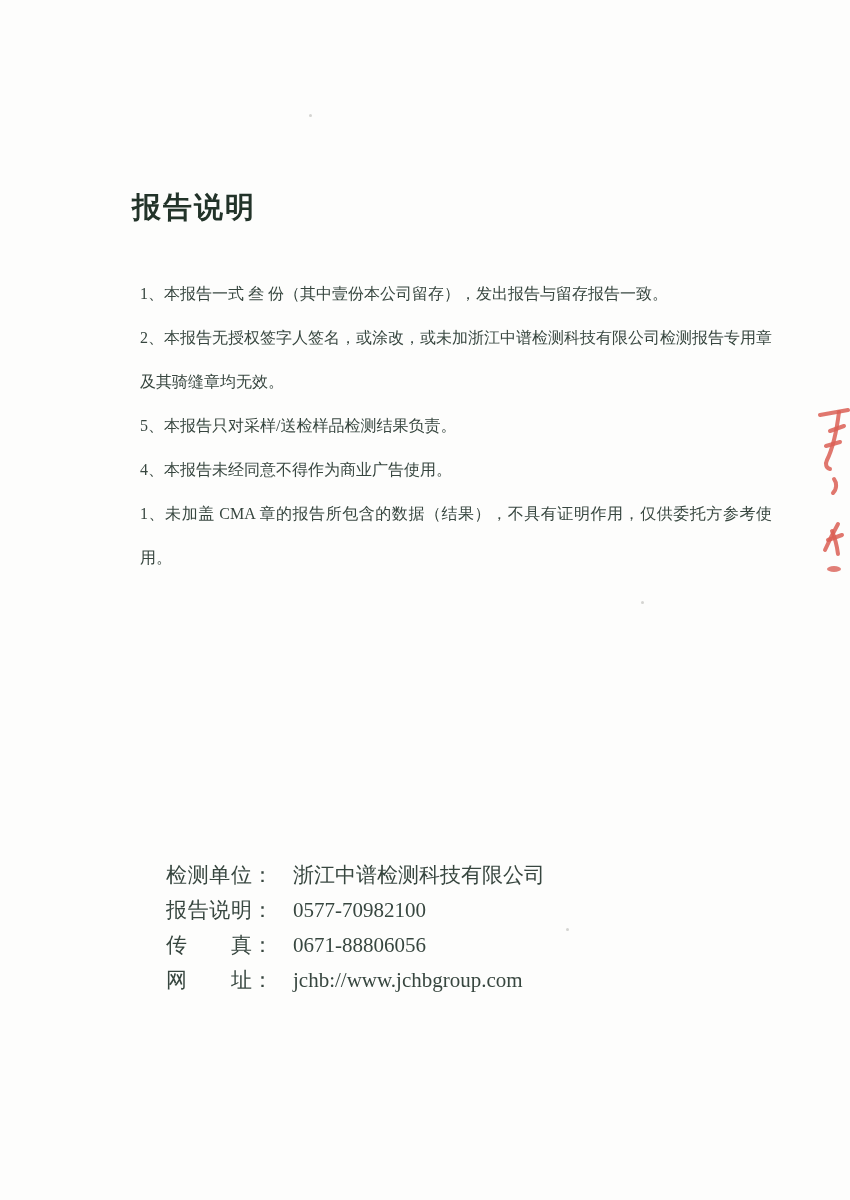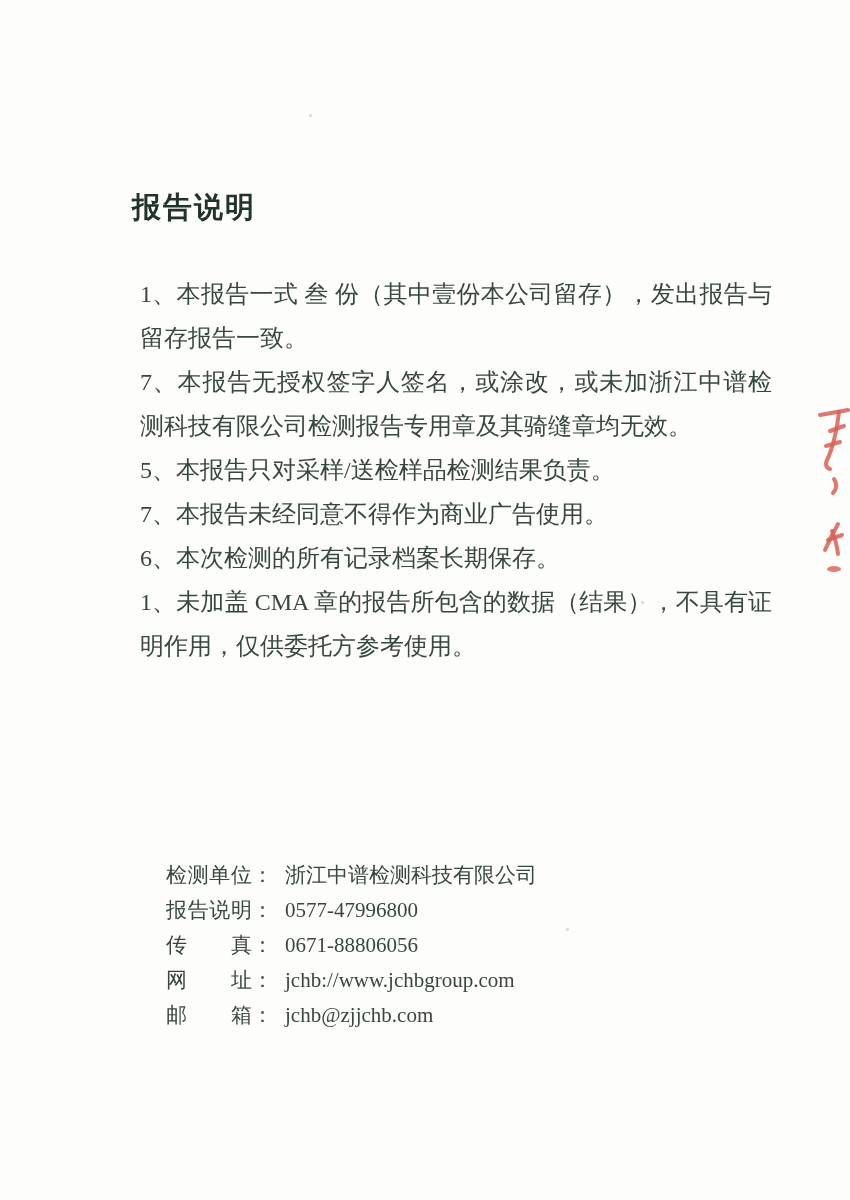--- a/index.html
+++ b/index.html
@@ -26,21 +26,21 @@
     left:132px;top:188px;
     font-size:29px;
     font-weight:bold;
     letter-spacing:2px;
     color:var(--title-ink);
   }
   .notes{
     position:absolute;
     left:140px;top:272px;
     width:632px;
-    font-size:24px;
+    font-size:16px;
     line-height:44px;
     text-align:justify;
     color:var(--ink);
   }
   .notes p{margin:0;}
   .contact{
     position:absolute;
     left:166px;top:858px;
     font-size:21px;
     line-height:35px;
@@ -48,21 +48,21 @@
   }
   .contact-row{white-space:nowrap;}
   .contact-label{
     display:inline-block;
     width:86px;
     text-align:justify;
     text-align-last:justify;
     font-family:Liberation Serif, serif;
   }
   .contact-colon{display:inline-block;}
-  .contact-value{margin-left:12px;}
+  .contact-value{margin-left:20px;}
   .red-mark{
     position:absolute;
     right:0;top:400px;
     width:42px;height:185px;
     overflow:visible;
     pointer-events:none;
   }
   .red-mark path{
     stroke:var(--red);
     stroke-width:4;
@@ -81,42 +81,38 @@
 </style>
 </head>
 <body>
 
 <div class="page">
 
   <h1 class="page-title">报告说明</h1>
 
   <div class="notes">
     <p>1、本报告一式 叁 份（其中壹份本公司留存），发出报告与留存报告一致。</p>
-    <p>7、本报告无授权签字人签名，或涂改，或未加浙江中谱检测科技有限公司检测报告专用章及其骑缝章均无效。</p>
+    <p>2、本报告无授权签字人签名，或涂改，或未加浙江中谱检测科技有限公司检测报告专用章及其骑缝章均无效。</p>
     <p>5、本报告只对采样/送检样品检测结果负责。</p>
-    <p>7、本报告未经同意不得作为商业广告使用。</p>
-    <p>6、本次检测的所有记录档案长期保存。</p>
+    <p>4、本报告未经同意不得作为商业广告使用。</p>
     <p>1、未加盖 CMA 章的报告所包含的数据（结果），不具有证明作用，仅供委托方参考使用。</p>
   </div>
 
   <div class="contact">
     <div class="contact-row">
       <span class="contact-label">检测单位</span><span class="contact-colon">：</span><span class="contact-value">浙江中谱检测科技有限公司</span>
     </div>
     <div class="contact-row">
-      <span class="contact-label">报告说明</span><span class="contact-colon">：</span><span class="contact-value">0577-47996800</span>
+      <span class="contact-label">报告说明</span><span class="contact-colon">：</span><span class="contact-value">0577-70982100</span>
     </div>
     <div class="contact-row">
       <span class="contact-label">传真</span><span class="contact-colon">：</span><span class="contact-value">0671-88806056</span>
     </div>
     <div class="contact-row">
       <span class="contact-label">网址</span><span class="contact-colon">：</span><span class="contact-value">jchb://www.jchbgroup.com</span>
-    </div>
-    <div class="contact-row">
-      <span class="contact-label">邮箱</span><span class="contact-colon">：</span><span class="contact-value">jchb@zjjchb.com</span>
     </div>
   </div>
 
   <svg class="red-mark" viewBox="0 0 42 185" xmlns="http://www.w3.org/2000/svg">
     <path d="M12,15 L40,10"></path>
     <path d="M31,12 C29,28 26,46 19,60 C17,64 18,68 22,69"></path>
     <path d="M22,31 L36,26"></path>
     <path d="M18,46 L32,42"></path>
     <path d="M26,79 C29,83 29,89 25,93"></path>
     <path d="M30,124 C25,133 21,141 17,150"></path>

